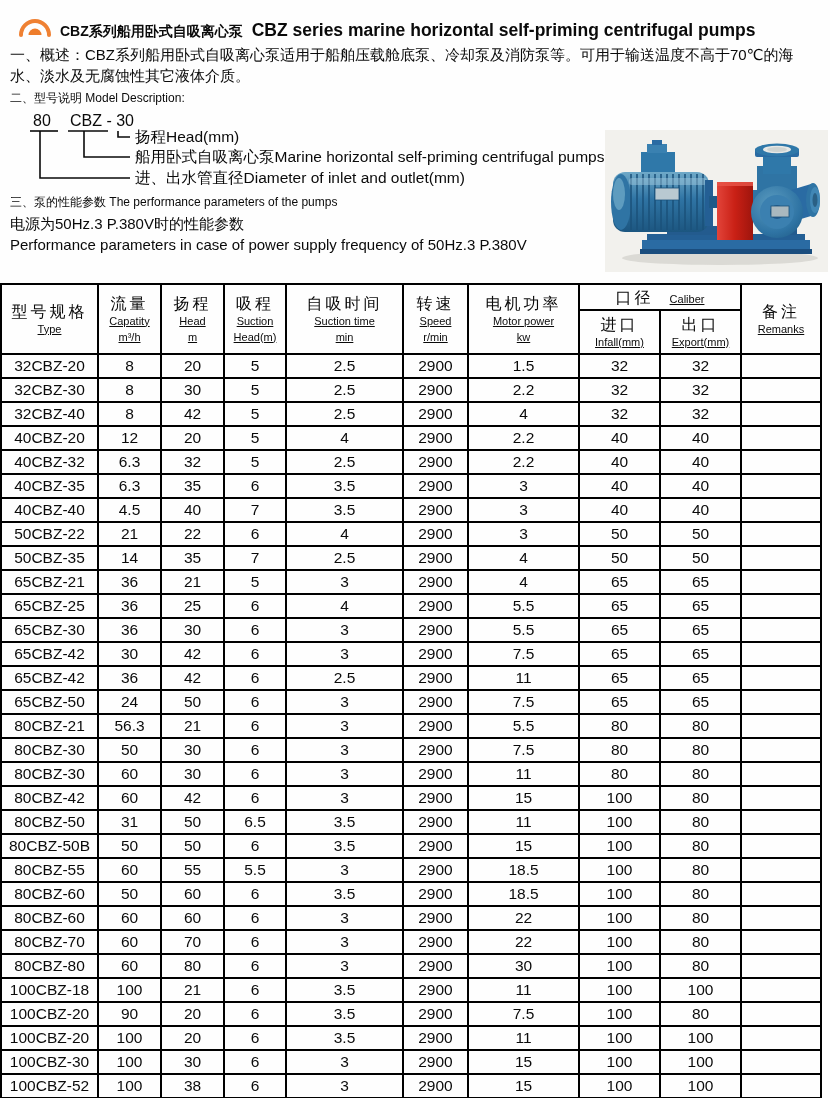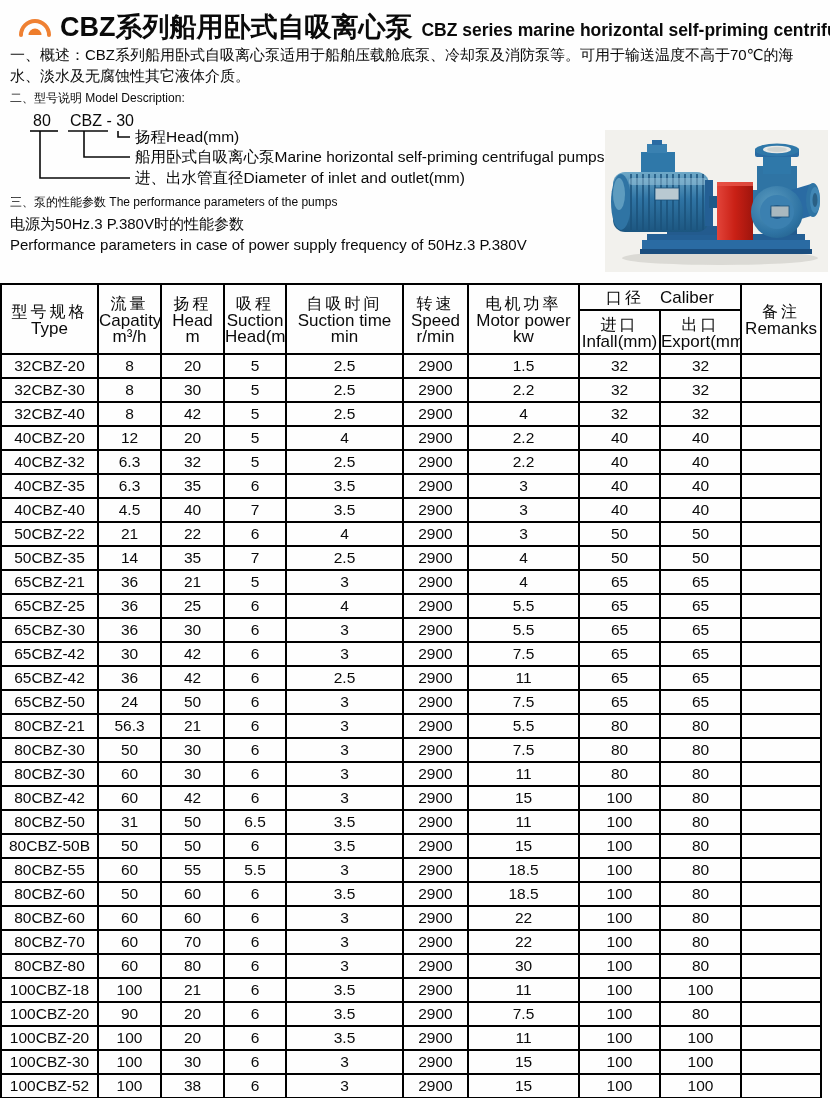--- a/index.html
+++ b/index.html
@@ -6,41 +6,41 @@
   body{
     width:830px;height:1098px;background:#fefefe;color:#0a0a0a;
     font-family:"Liberation Sans","DejaVu Sans",sans-serif;
     -webkit-font-smoothing:antialiased;
   }
   .page{position:relative;width:830px;height:1098px;overflow:hidden;}
   .intro{position:relative;height:283px;}
   .title-row{display:flex;align-items:center;gap:8px;padding:12px 0 0 18px;height:27px;}
   .logo{width:34px;height:24px;flex:0 0 auto;display:flex;align-items:flex-end;}
   .page-title{margin:0;font-weight:bold;white-space:nowrap;}
-  .t-cn{font-size:27px;}
+  .t-cn{font-size:14px;}
   .t-en{font-size:17.5px;}
   .par{margin:5px 0 0 10px;width:808px;font-size:15px;line-height:21px;}
   .par-en{margin:2px 0 0 10px;width:812px;font-size:16.5px;line-height:20px;}
   .sec-heading{margin:2px 0 0 10px;font-size:12px;font-weight:normal;line-height:20px;}
   .model-diagram{margin:2px 0 0 30px;height:80px;position:relative;}
   .model-diagram svg text{font-family:"Liberation Sans","DejaVu Sans",sans-serif;fill:#0a0a0a;}
   .notes{margin:2px 0 0 10px;font-size:15px;line-height:19px;}
   .pump-photo{position:absolute;left:605px;top:130px;width:223px;height:142px;}
   table.perf{
     border-collapse:collapse;table-layout:fixed;
     margin:0 0 0 0;width:820px;
   }
   table.perf th,table.perf td{
     border:2px solid #000;text-align:center;vertical-align:middle;padding:0;
     overflow:hidden;
   }
   table.perf td{height:22px;font-size:15.5px;line-height:16px;}
   table.perf thead th{font-weight:normal;}
   .hcn{font-size:16px;line-height:19px;letter-spacing:3px;}
-  .hen{font-size:17px;line-height:16px;letter-spacing:0;}
+  .hen{font-size:11px;line-height:16px;letter-spacing:0;text-decoration:underline;}
   .caliber-cell{height:24px;}
   .caliber-cell .hcn,.caliber-cell .hen{display:inline;text-align:center;}
   .caliber-gap{display:inline-block;width:16px;}
   .sub-head th{height:42px;}
 </style>
 </head>
 <body>
 
 <div class="page">
 

